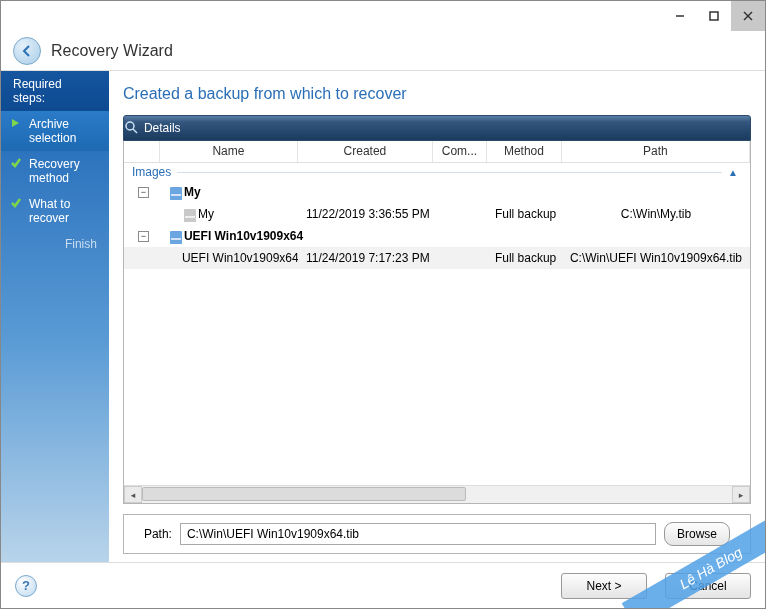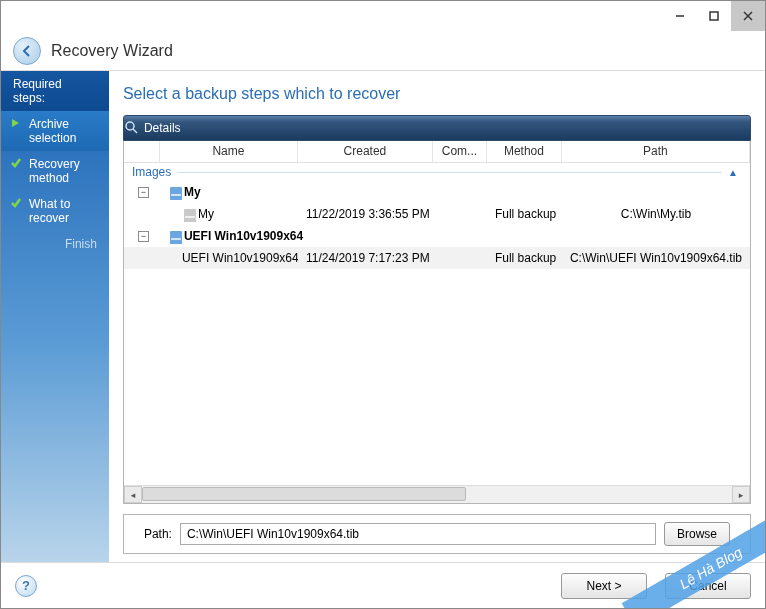--- a/index.html
+++ b/index.html
@@ -54,21 +54,21 @@
 .child .col-sp { padding-left:18px; justify-content:flex-start; }
 .child .col-name { padding-left: 0; }
 
 .hscroll { height: 18px; background: #f0f0f0; border-top:1px solid #ddd; display:flex; align-items:center; }
 .hscroll .arrow { width:18px; height:100%; background:#eaeaea; border:1px solid #ccc; display:flex;align-items:center;justify-content:center; font-size:9px; color:#555;}
 .hscroll .track { flex:1; height:100%; position:relative; }
 .hscroll .thumb { position:absolute; left:0; top:1px; height:14px; width:55%; background:#dcdcdc; border:1px solid #bbb; border-radius:2px;}
 
 .path-row { margin-top:10px; border:1px solid #b5b5b5; padding:7px 20px; display:flex; align-items:center; font-size:12px; gap:8px;}
 .path-row input { flex:1; height:22px; border:1px solid #aaa; padding: 0 6px; font-size:12px; font-family:inherit;}
-.path-row .browse-btn { height:24px; padding:0 12px; border:1px solid #999; background:linear-gradient(#fdfdfd,#e6e6e6); font-size:12px; border-radius:3px;}
+.path-row .browse-btn { height:24px; padding:0 12px; border:1px solid #999; background:linear-gradient(#fdfdfd,#e6e6e6); font-size:12px; border-radius:9px;}
 
 .footer { height: 46px; border-top:1px solid #ddd; display:flex; align-items:center; padding: 0 14px; }
 .help-btn { width:22px; height:22px; border-radius:50%; border:1px solid #7aa9d0; background:radial-gradient(circle at 35% 30%, #fff, #bcd8ee); color:#3a78b0; font-weight:bold; font-size:13px; display:flex;align-items:center;justify-content:center;}
 .footer .spacer { flex:1; }
 .footer .btn { height:26px; min-width:86px; margin-left:18px; border:1px solid #999; background:linear-gradient(#fdfdfd,#e4e4e4); font-size:12px; border-radius:3px; padding:0 12px;}
 
 .watermark { position:absolute; right:-40px; bottom:26px; transform: rotate(-30deg); background: rgba(80,160,230,0.85); color:#fff; padding:6px 60px; font-size:14px; font-style:italic; white-space:nowrap; pointer-events:none;}
 
 .disk-icon { width:16px;height:16px; }
 .disk-icon.blue rect.body { fill:#6ba6e0; }
@@ -132,21 +132,21 @@
           </svg>
       </span>
       <a>What to recover</a>
     </div>
     <div class="step pending">
       <span>Finish</span>
     </div>
   </div>
 
   <div class="main">
-    <div class="main-title">Select a backup steps which to recover</div>
+    <div class="main-title">Created a backup from which to recover</div>
 
     <div class="details-bar">
       <span class="mag-icon">
         <svg width="14" height="14">
             <circle cx="6" cy="6" r="4" fill="none" stroke="#cde3f5" stroke-width="1.5"></circle>
             <line x1="9" y1="9" x2="13" y2="13" stroke="#cde3f5" stroke-width="1.5"></line>
           </svg>
       </span>
       <span>Details</span>
     </div>

